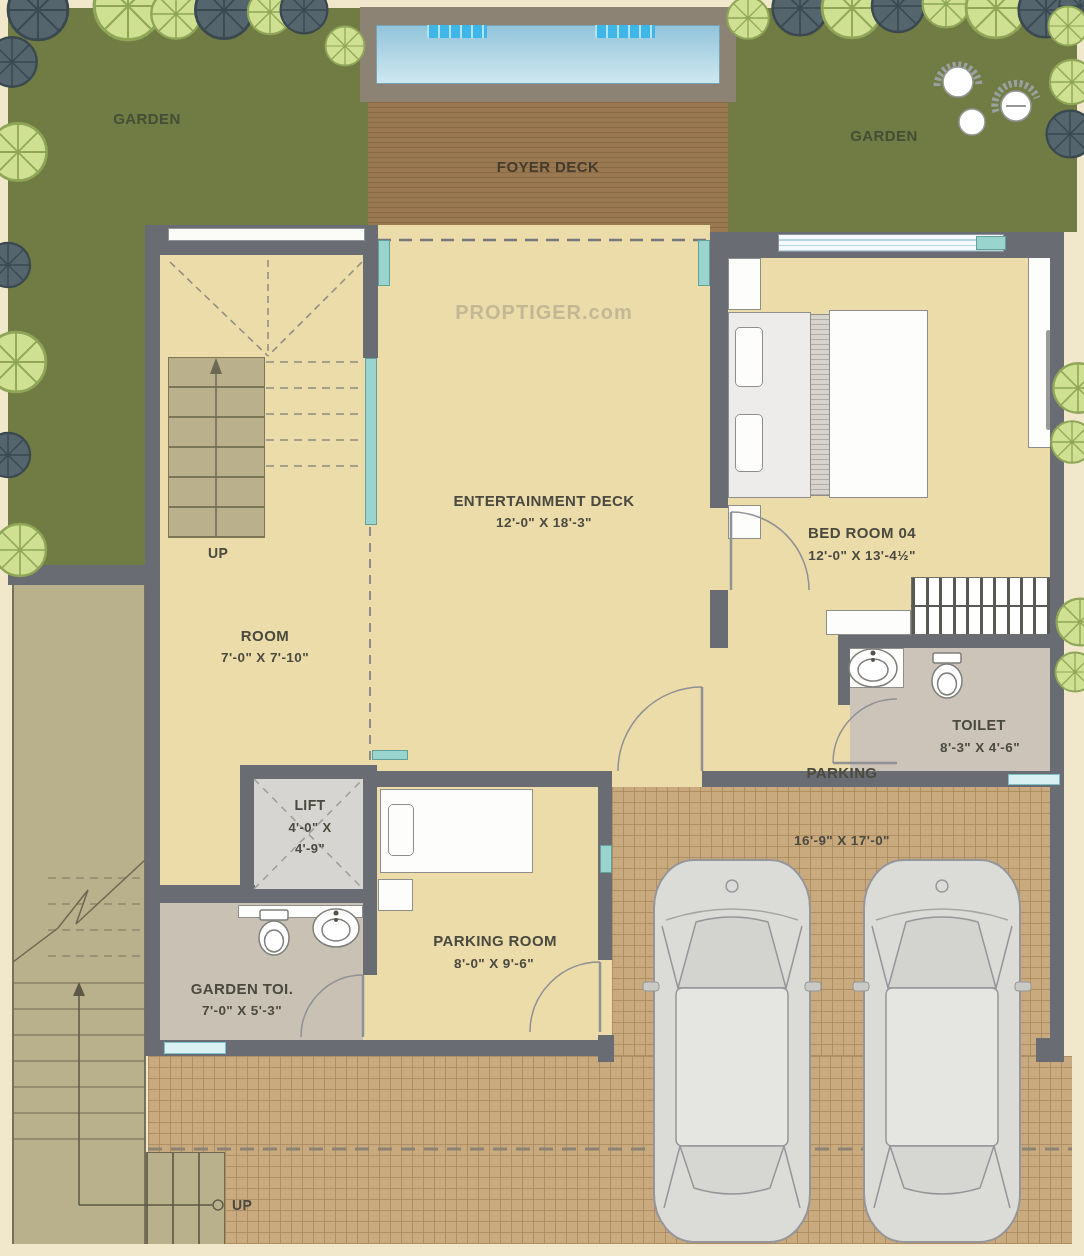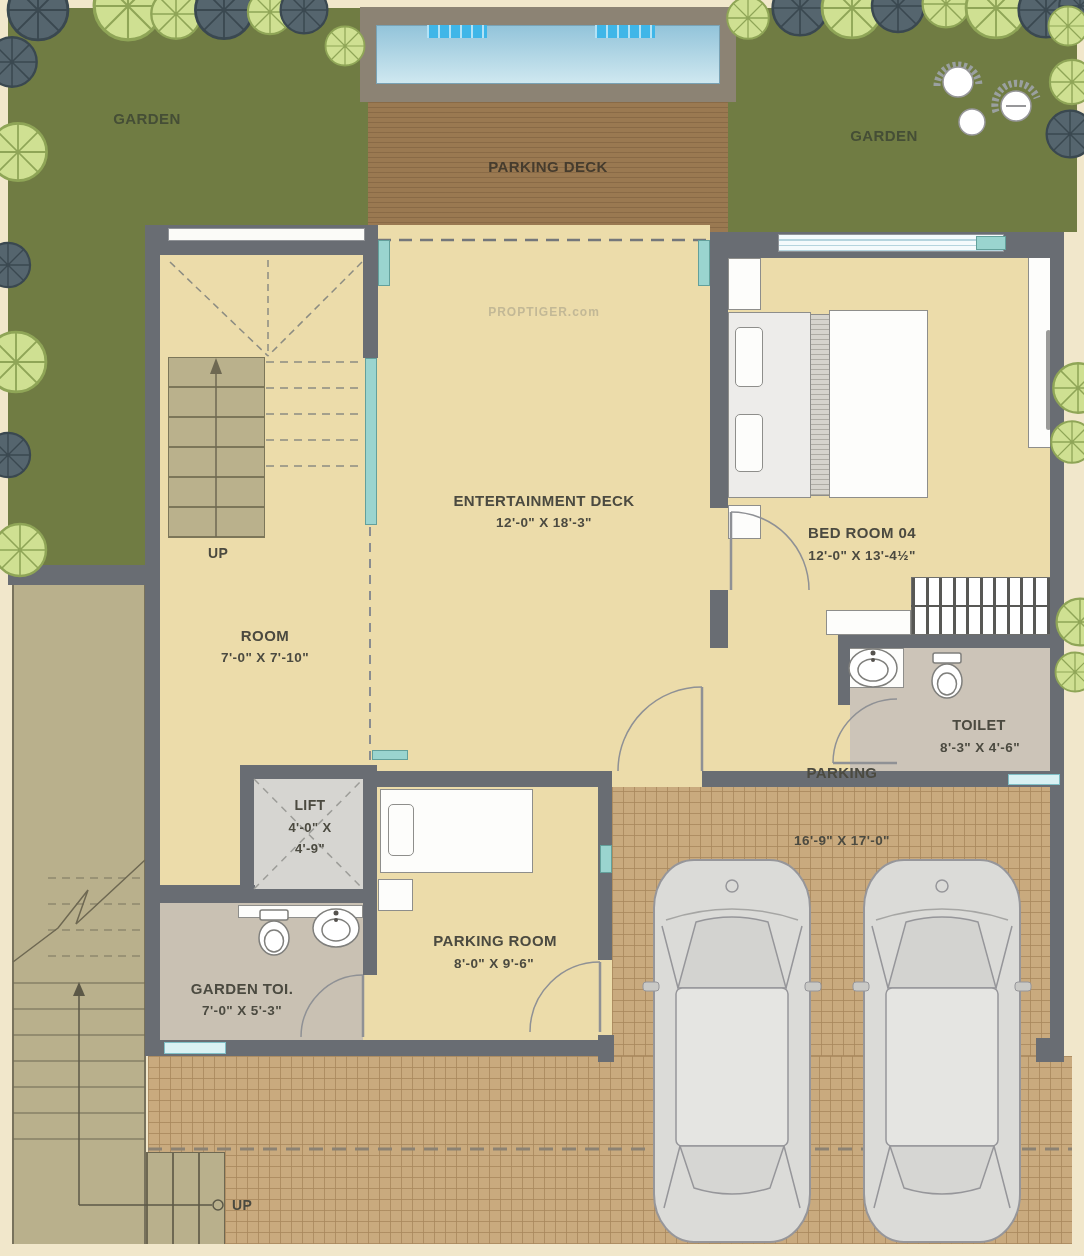--- a/index.html
+++ b/index.html
@@ -9,21 +9,21 @@
   .fl{position:absolute;z-index:1}
   .fl2{position:absolute;z-index:2}
   .fur{position:absolute;z-index:3;background:#fdfdfb;border:1.5px solid #8e8e8b;box-sizing:border-box}
   .wall{position:absolute;background:#696d73;z-index:4}
   .win{position:absolute;z-index:6;box-sizing:border-box}
   svg.ov{position:absolute;left:0;top:0;z-index:5}
   .lbl{position:absolute;z-index:10;transform:translate(-50%,-50%);font-weight:700;font-size:15px;
        color:#4b4a40;letter-spacing:.4px;white-space:nowrap;text-align:center;line-height:1.1}
   .dim{font-size:13.5px}
   .green{color:#454e36}
-  .wm{position:absolute;z-index:3;transform:translate(-50%,-50%);font-size:12px;font-weight:700;
+  .wm{position:absolute;z-index:3;transform:translate(-50%,-50%);font-size:20px;font-weight:700;
       color:rgba(125,125,118,.38);letter-spacing:1px}
   .garden{background:#707c43}
   .floor{background:#ecdcaa}
   .deck{background:#9a7951;background-image:repeating-linear-gradient(180deg,rgba(60,38,20,.18) 0 1px,transparent 1px 5px)}
   .poolsur{background:#8c8374}
   .water{background:linear-gradient(180deg,#93c4da,#cfe8f0);border:1px solid #79a2b4;box-sizing:border-box}
   .pstep{background:#3fb6e8;background-image:repeating-linear-gradient(90deg,rgba(255,255,255,.6) 0 2px,transparent 2px 11px)}
   .brick{background:#c9aa7e;background-image:
      repeating-linear-gradient(90deg,rgba(168,135,92,.8) 0 1px,transparent 1px 11px),
      repeating-linear-gradient(0deg,rgba(168,135,92,.8) 0 1px,transparent 1px 11px)}
@@ -249,21 +249,21 @@
     </g>
 
     <g>
       <use href="#car" transform="translate(652,856)"></use>
       <use href="#car" transform="translate(862,856)"></use>
     </g>
   </svg>
 
   <div class="lbl green" style="left:147px;top:119px">GARDEN</div>
   <div class="lbl green" style="left:884px;top:136px">GARDEN</div>
-  <div class="lbl" style="left:548px;top:167px;color:#463c2e">PARKING DECK</div>
+  <div class="lbl" style="left:548px;top:167px;color:#463c2e">FOYER DECK</div>
 
   <div class="wm" style="left:544px;top:312px">PROPTIGER.com</div>
 
   <div class="lbl" style="left:544px;top:501px">ENTERTAINMENT DECK</div>
   <div class="lbl dim" style="left:544px;top:523px">12'-0" X 18'-3"</div>
 
   <div class="lbl" style="left:862px;top:533px">BED ROOM 04</div>
   <div class="lbl dim" style="left:862px;top:556px">12'-0" X 13'-4½"</div>
 
   <div class="lbl" style="left:218px;top:554px;font-size:14px">UP</div>

